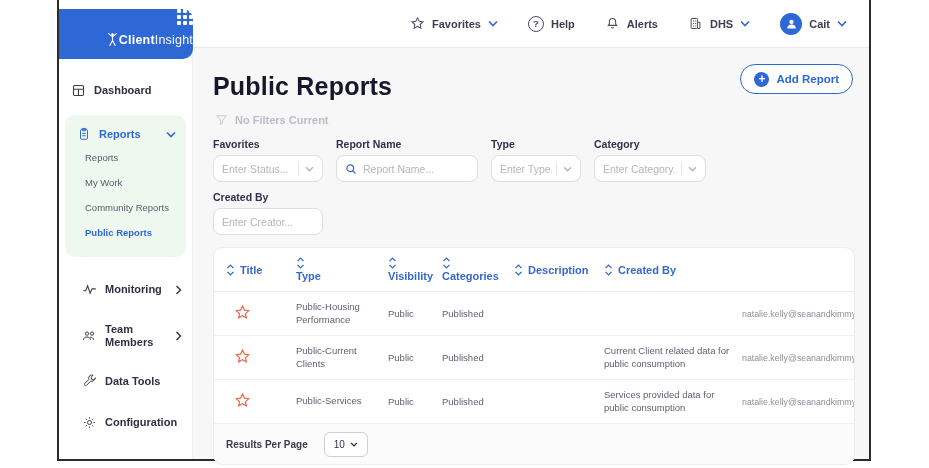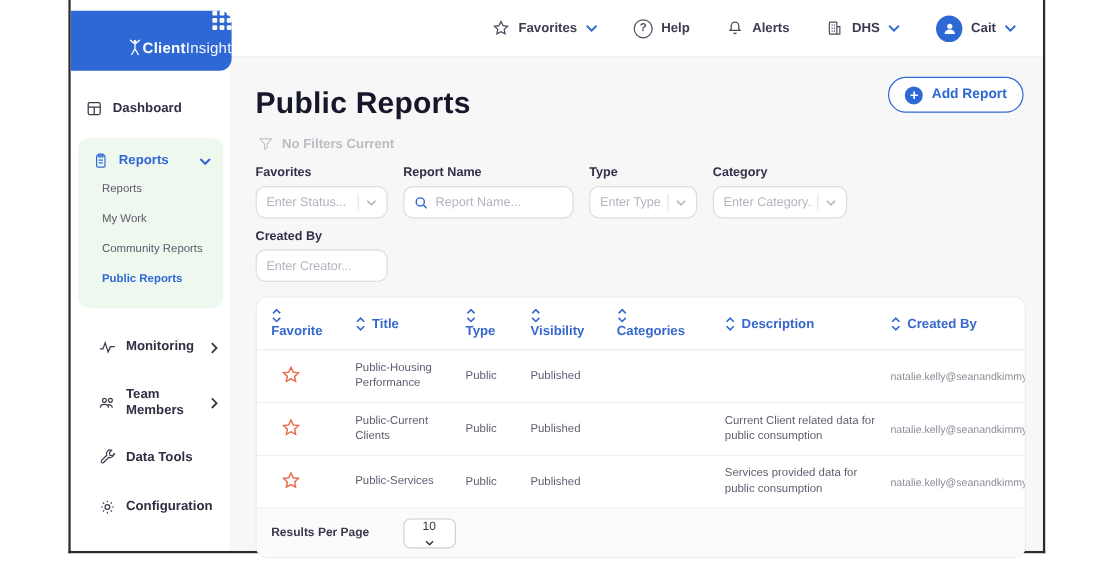--- a/index.html
+++ b/index.html
@@ -79,22 +79,22 @@
 
   .trow { padding:5px 12px; border-bottom:1px solid #f0f0f3; min-height:44px; font-size:9.5px; color:#5f5f70; }
   .trow:last-of-type { border-bottom:1px solid #f0f0f3; }
   .cell-title { padding-right:8px; line-height:1.35; }
   .cell-desc { padding-right:8px; line-height:1.35; }
   .cell-email { font-size:8.8px; color:#8d8d99; white-space:nowrap; }
   .star-btn { background:none; border:none; cursor:pointer; padding:0 0 0 8px; line-height:0; }
 
   .tfoot { display:flex; align-items:center; padding:7px 12px; background:#fbfbfc; min-height:40px; }
   .rpp-label { font-size:10px; font-weight:600; color:#3a3a4e; }
-  .rpp-select { margin-left:28px; height:25px; min-width:44px; background:#fff; border:1px solid #cfcfd6; border-radius:6px;
-    display:flex; align-items:center; justify-content:center; gap:5px; font-size:10px; color:#2f2f42; cursor:pointer; padding:0 7px;flex-direction:column; }
+  .rpp-select { margin-left:16px; height:25px; min-width:44px; background:#fff; border:1px solid #cfcfd6; border-radius:6px;
+    display:flex; align-items:center; justify-content:center; gap:5px; font-size:10px; color:#2f2f42; cursor:pointer; padding:0 7px; }
   .foot-right { margin-left:auto; display:flex; align-items:center; gap:11px; }
   .page-info { font-size:10px; font-weight:600; color:#3a3a4e; }
   .pager { display:flex; align-items:center; border:1px solid #b9c9ea; border-radius:15px; height:28px; overflow:hidden; background:#fff; }
   .pager .pg-prev, .pager .pg-next { width:27px; height:28px; display:flex; align-items:center; justify-content:center; cursor:pointer; background:#fff; border:none; }
   .pager .pg-cur { width:26px; height:28px; background:#2e68d5; color:#fff; font-size:10px; font-weight:600;
     display:flex; align-items:center; justify-content:center; }
 </style>
 </head>
 <body>
 
@@ -295,26 +295,20 @@
           <div class="fgroup">
             <label>Created By</label>
             <div class="fbox w-creator">
               <input type="text" placeholder="Enter Creator..." style="">
             </div>
           </div>
         </div>
 
         <div class="card">
           <div class="thead grid-cols">
-            <div class="hc stack">
-              <svg class="sort" width="9" height="12" viewBox="0 0 12 15" fill="none" stroke="#3668cc" stroke-width="1.8">
-                  <path d="M2 5l4-4 4 4M2 10l4 4 4-4"></path>
-                </svg>
-              <span>Favorite</span>
-            </div>
             <div class="hc">
               <svg class="sort" width="9" height="12" viewBox="0 0 12 15" fill="none" stroke="#3668cc" stroke-width="1.8">
                   <path d="M2 5l4-4 4 4M2 10l4 4 4-4"></path>
                 </svg>
               <span>Title</span>
             </div>
             <div class="hc stack">
               <svg class="sort" width="9" height="12" viewBox="0 0 12 15" fill="none" stroke="#3668cc" stroke-width="1.8">
                   <path d="M2 5l4-4 4 4M2 10l4 4 4-4"></path>
                 </svg>

